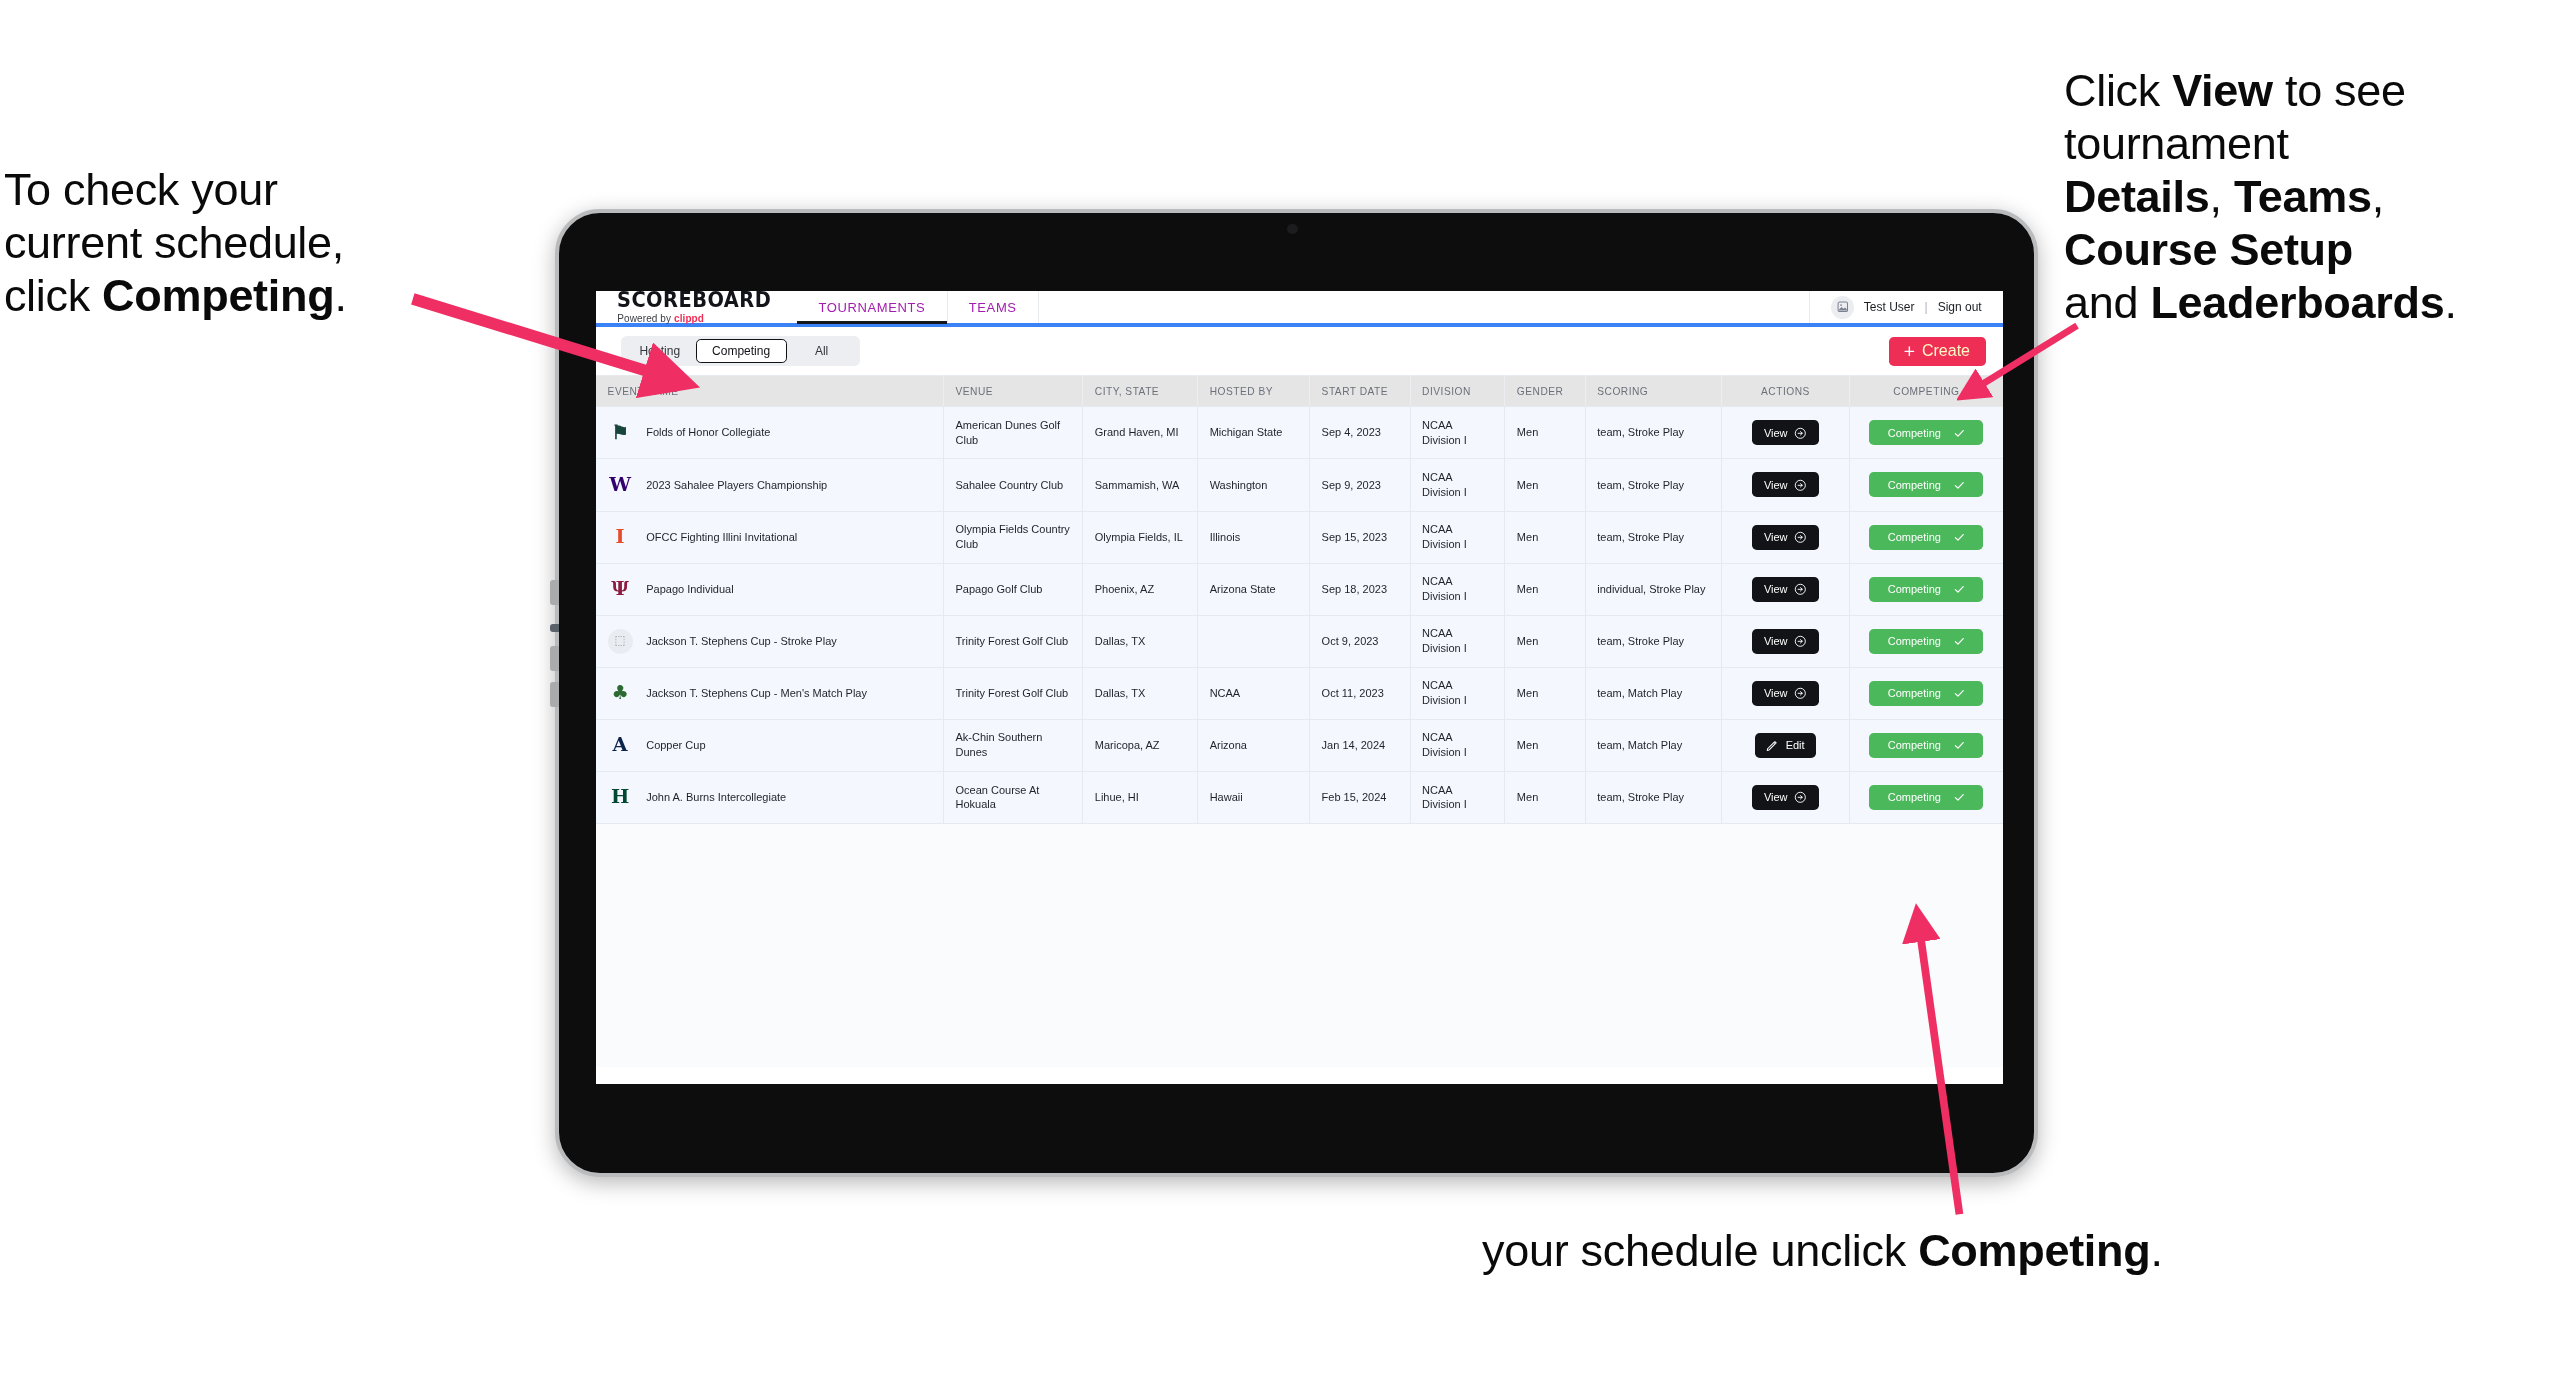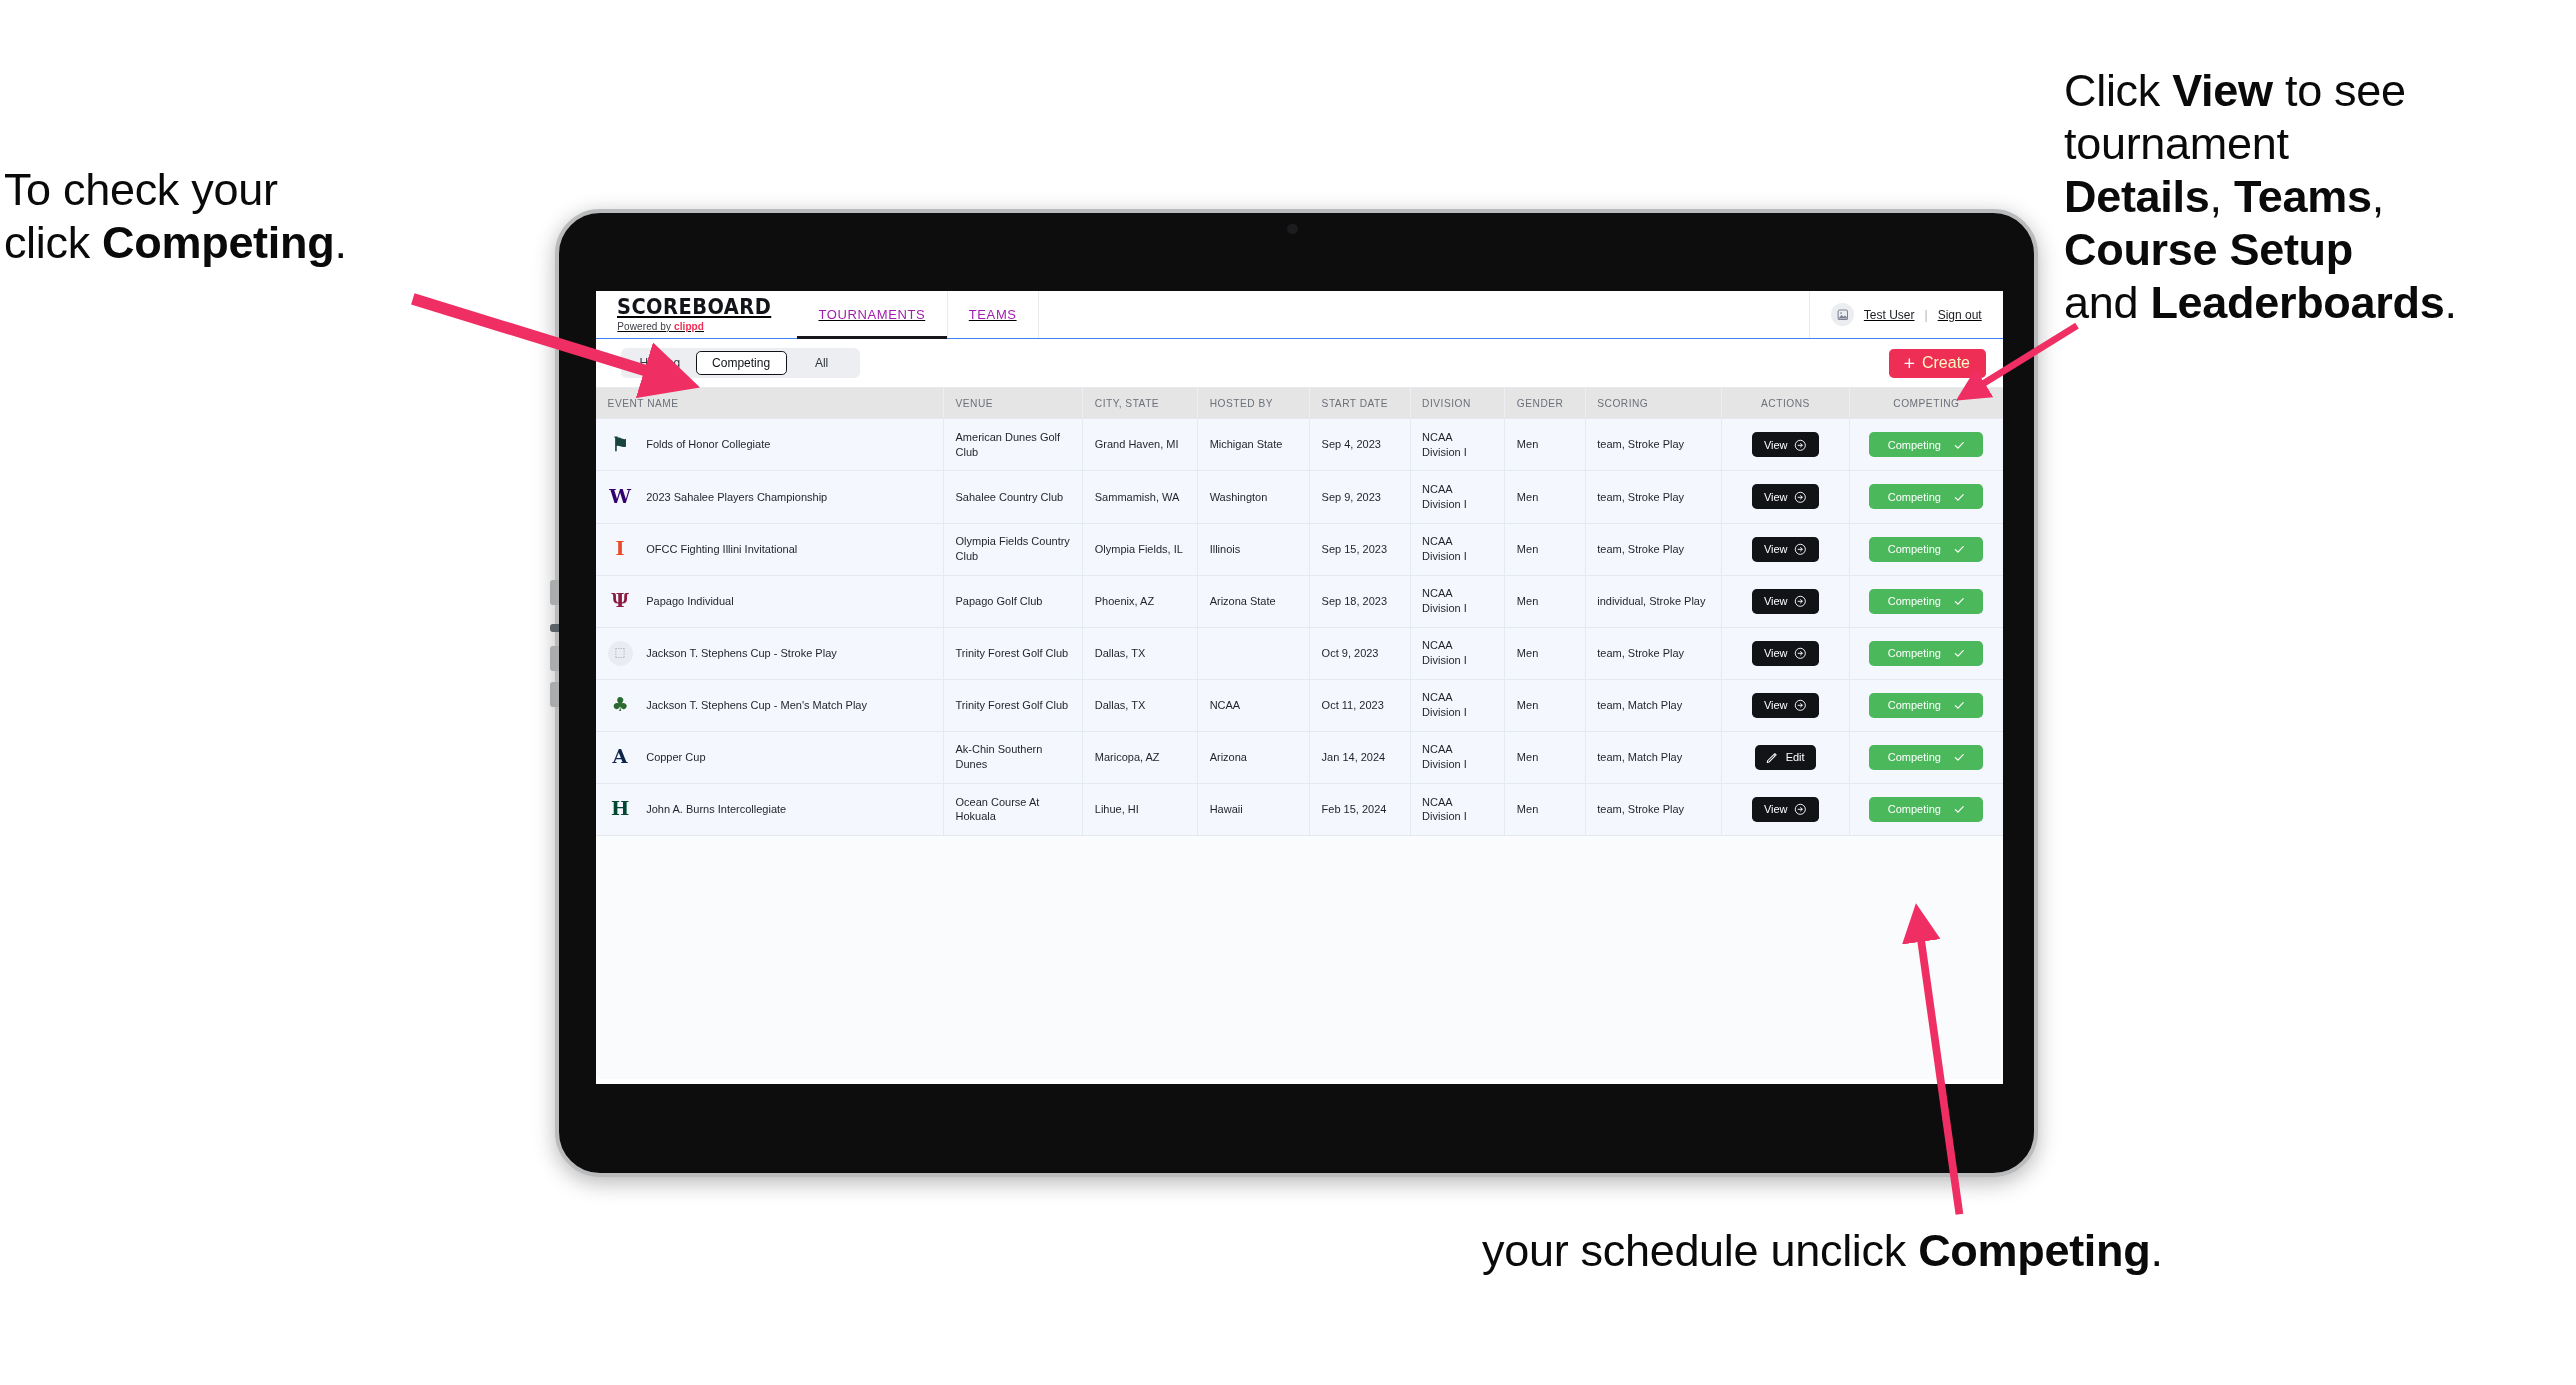--- a/index.html
+++ b/index.html
@@ -60,27 +60,26 @@
   #screen {
     position: absolute;
     left: 37px; top: 78px;
     width: 1407px; height: 793px;
     background: #ffffff;
     overflow: hidden;
   }
 
   
   #app-header {
-    height: 48px;
+    height: 36px;
     background: #fff;
-    border-bottom: 1px solid #3b82f6;
+    border-bottom: 4px solid #3b82f6;
     display: flex;
     align-items: stretch;
     position: relative;
-    text-decoration: underline;
   }
   #brand {
     display: flex; flex-direction: column; justify-content: center;
     padding-left: 21.3px; padding-right: 17.5px;
   }
   #brand-title {
     font-family: "DejaVu Sans", sans-serif;
     font-weight: 700;
     font-size: 20.4px;
     letter-spacing: 0.5px;
@@ -246,20 +245,21 @@
   .cell-center { text-align: center; }
   td.actions-cell, td.competing-cell { text-align: center; }
 </style>
 </head>
 <body>
 
 <div id="stage">
 
   <div id="callout-left" class="callout">
     <div>To check your</div>
+    <div>current schedule,</div>
     <div><span>click </span><b>Competing</b><span>.</span></div>
   </div>
 
   <div id="callout-right" class="callout">
     <div><span>Click </span><b>View</b><span> to see</span></div>
     <div>tournament</div>
     <div><b>Details</b><span>, </span><b>Teams</b><span>,</span></div>
     <div><b>Course Setup</b></div>
     <div><span>and </span><b>Leaderboards</b><span>.</span></div>
   </div>

